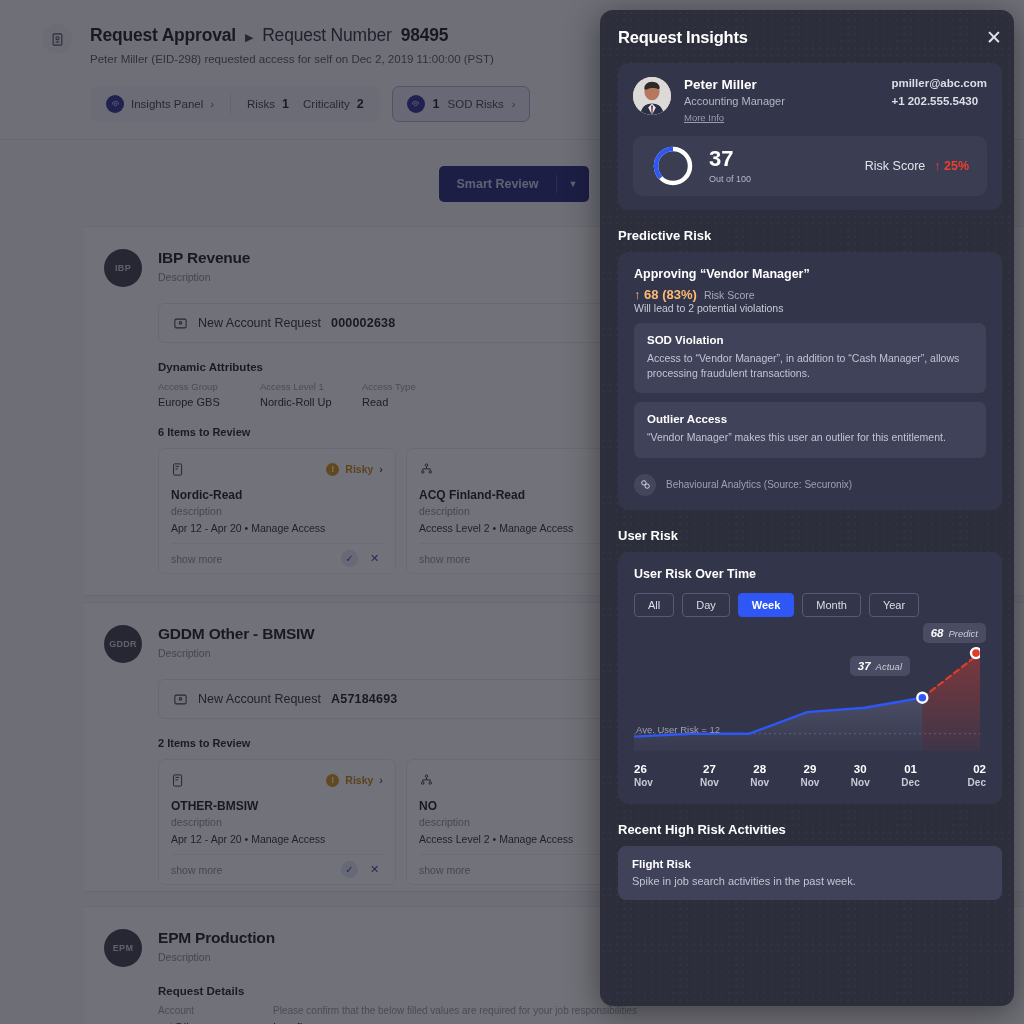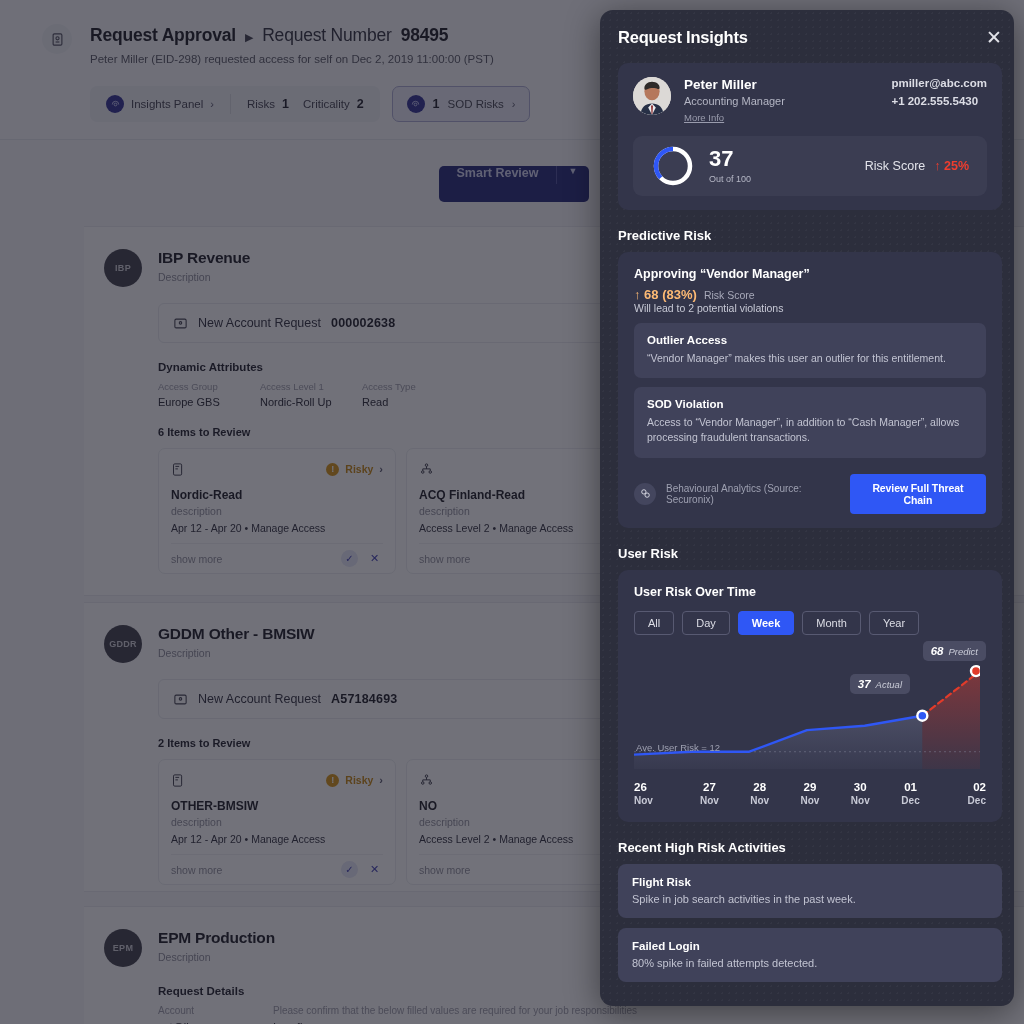--- a/index.html
+++ b/index.html
@@ -66,21 +66,21 @@
   .chev { font-size: 11px; color: #55556a; }
   .chip-sod {
     display: flex; align-items: center; gap: 8px;
     background: #e6e7f3; border: 1px solid #a8a9cf; border-radius: 7px;
     height: 36px; padding: 0 14px; font-size: 11.5px; color: #3d3d4a;
   }
 
   .smart-review {
     position: absolute; right: 435px; top: 166px;
     width: 150px; height: 36px; background: #1e2275; border-radius: 5px;
-    display: flex; color: #cfd2ef; font-size: 12.5px; font-weight: 600;
+    display: flex; align-items: center; color: #cfd2ef; font-size: 12.5px; font-weight: 600;
   }
   .smart-review .lbl { flex: 1; text-align: center; }
   .smart-review .divv { width: 1px; height: 18px; background: #4a4e9b; }
   .smart-review .cr { width: 32px; text-align: center; font-size: 9px; color: #cfd2ef; }
 
   .app-card {
     position: absolute; left: 84px; right: 0;
     background: #fbfbfc; border-top: 1px solid #e6e8ec; border-bottom: 1px solid #e6e8ec;
   }
   .app-head { display: flex; align-items: flex-start; gap: 16px; padding: 22px 0 0 20px; }
@@ -537,37 +537,36 @@
 
     <div class="pred-card">
       <div class="pred-h">Approving “Vendor Manager”</div>
       <div class="pred-score">
         <span class="v">↑ 68 (83%)</span>
         <span class="l">Risk Score</span>
       </div>
       <div class="pred-note">Will lead to 2 potential violations</div>
 
       <div class="viol">
+        <div class="viol-t">SOD Violation</div>
+        <div class="viol-d">Access to “Vendor Manager”, in addition to “Cash Manager”, allows processing fraudulent transactions.</div>
+      </div>
+      <div class="viol">
         <div class="viol-t">Outlier Access</div>
         <div class="viol-d">“Vendor Manager” makes this user an outlier for this entitlement.</div>
-      </div>
-      <div class="viol">
-        <div class="viol-t">SOD Violation</div>
-        <div class="viol-d">Access to “Vendor Manager”, in addition to “Cash Manager”, allows processing fraudulent transactions.</div>
       </div>
 
       <div class="pred-foot">
         <span class="ba-icon">
           <svg viewBox="0 0 24 24" fill="none" stroke="#d7d8e2" stroke-width="1.8">
             <circle cx="9" cy="9" r="4"></circle>
               <circle cx="15" cy="15" r="4"></circle>
           </svg>
         </span>
         <span class="ba-txt">Behavioural Analytics (Source: Securonix)</span>
-        <button class="btn-threat">Review Full Threat Chain</button>
       </div>
     </div>
 
     <div class="sec-title">User Risk</div>
 
     <div class="risk-card">
       <div class="risk-h">User Risk Over Time</div>
 
       <div class="range-row">
         <button class="range-btn">All</button>
@@ -644,20 +643,16 @@
         </div>
     </div>
 
     <div class="sec-title">Recent High Risk Activities</div>
 
     <div style="padding-bottom:20px;">
       <div class="act-card" style="margin-top:0;">
         <div class="act-t">Flight Risk</div>
         <div class="act-d">Spike in job search activities in the past week.</div>
       </div>
-      <div class="act-card">
-        <div class="act-t">Failed Login</div>
-        <div class="act-d">80% spike in failed attempts detected.</div>
-      </div>
     </div>
 
   </div>
 </div>
 
 </body></html>

